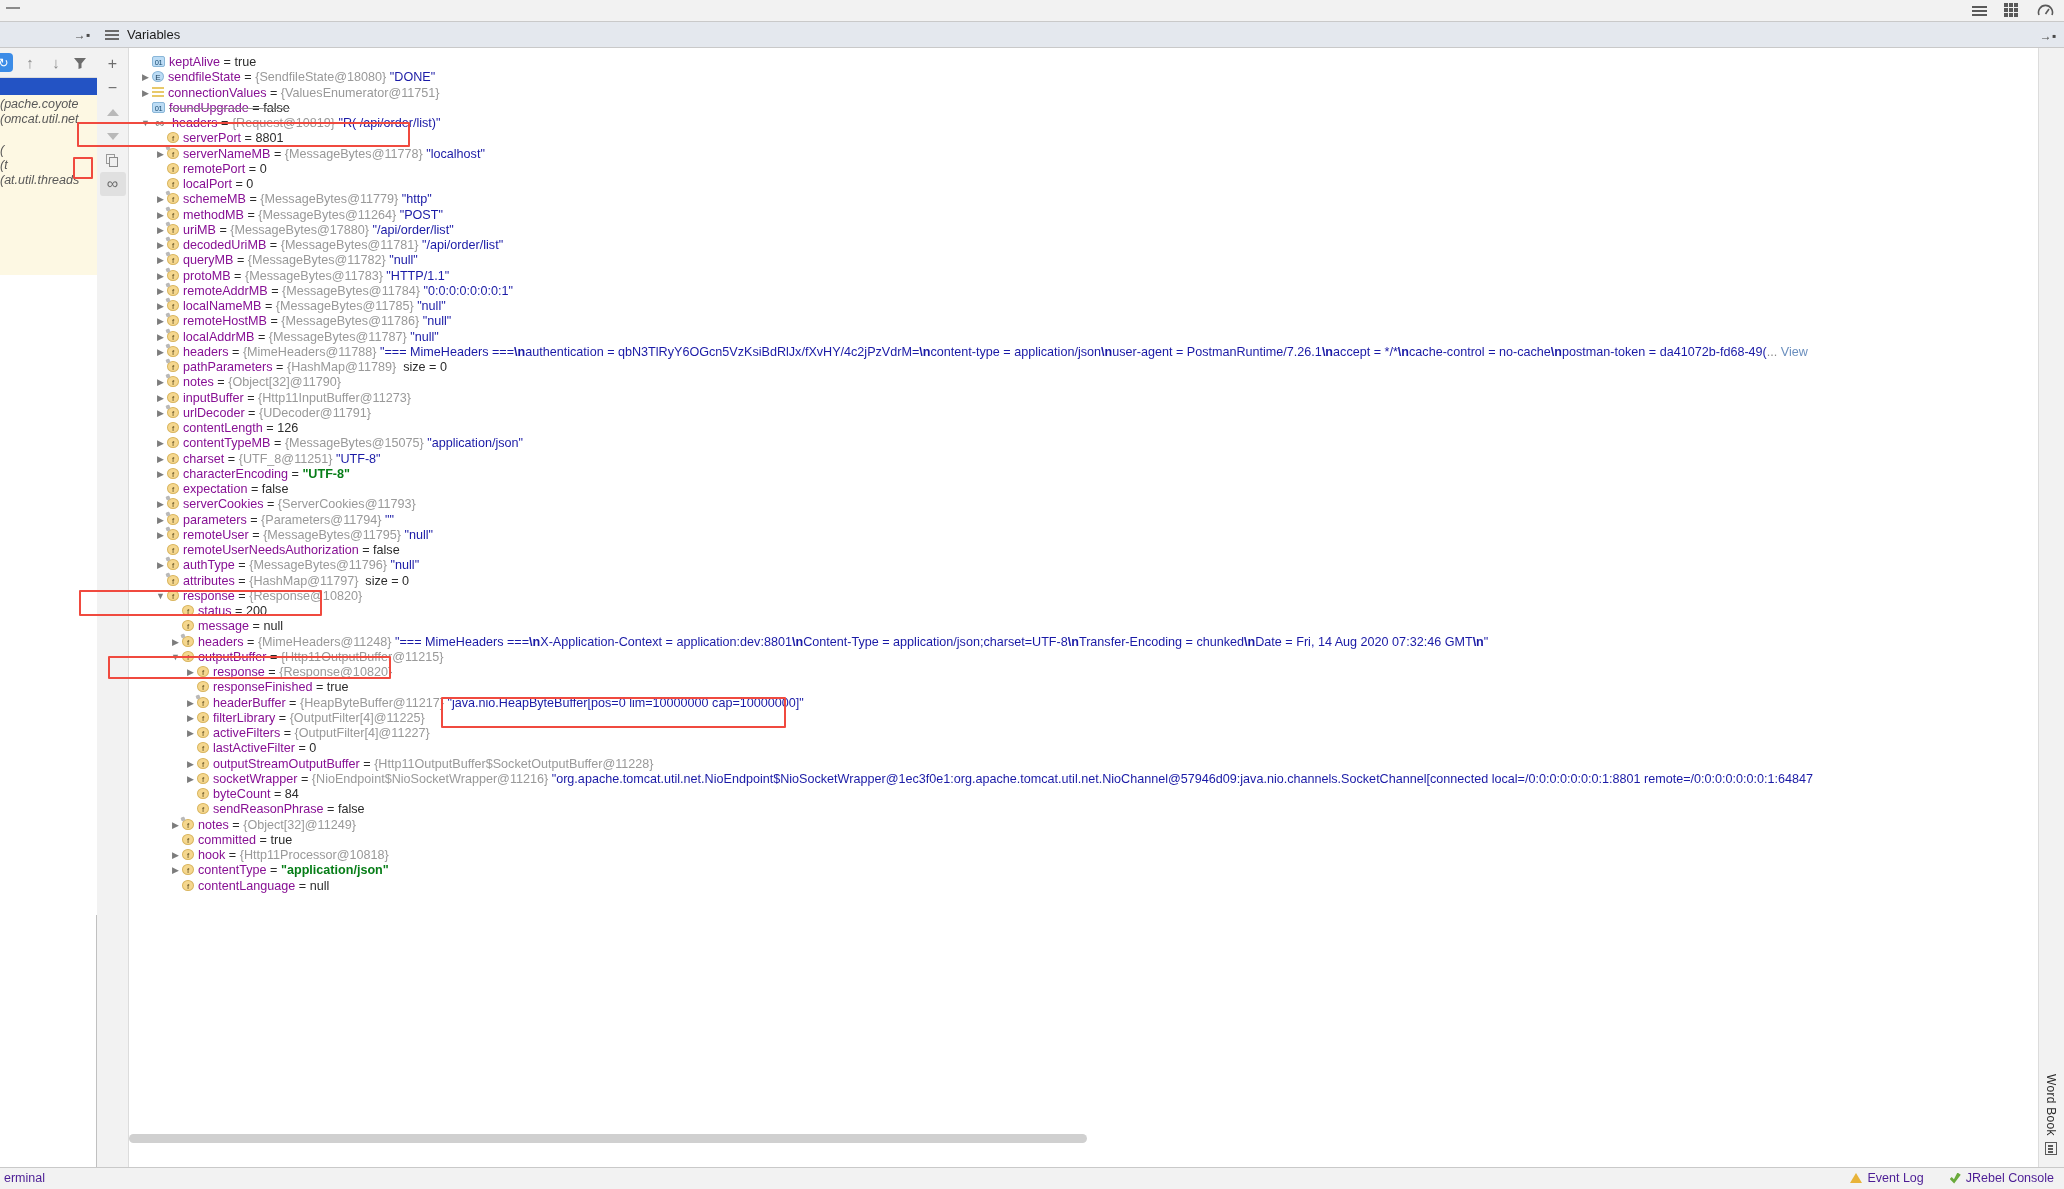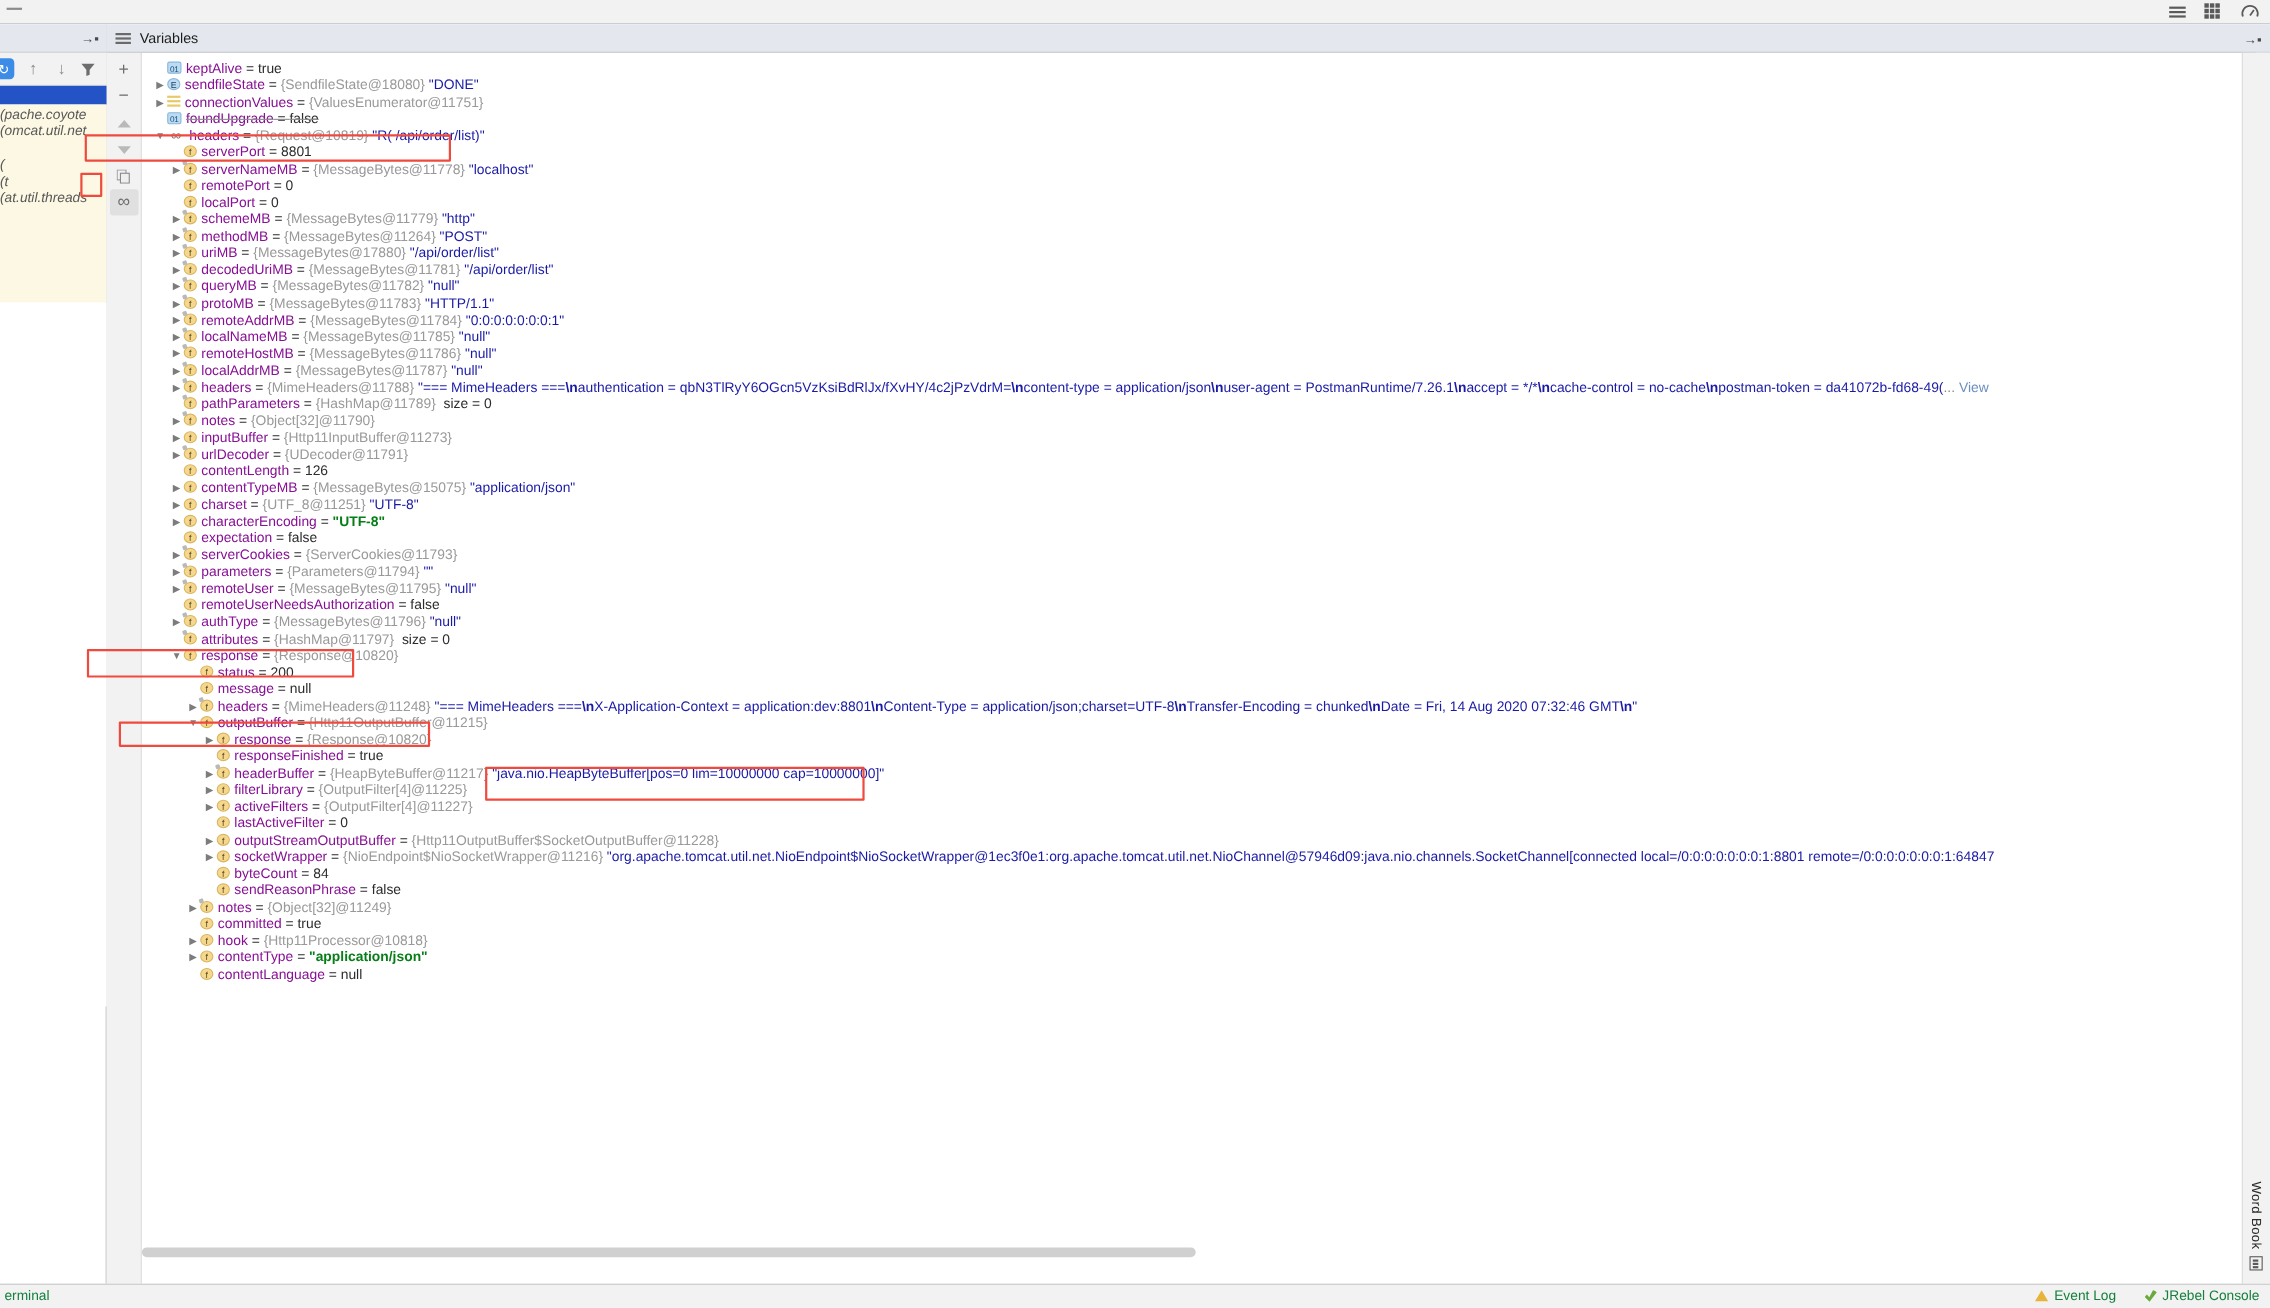--- a/index.html
+++ b/index.html
@@ -237,21 +237,21 @@
   .wb-icon { width: 12px; height: 13px; border: 1.5px solid #5a5a5a; position: relative; }
   .wb-icon::after {
     content: ""; position: absolute; left: 2px; top: 2px; width: 5px; height: 1.5px;
     background: #5a5a5a; box-shadow: 0 3px 0 #5a5a5a, 0 6px 0 #5a5a5a;
   }
 
   
   .statusbar {
     position: absolute; left: 0; bottom: 0; width: 2064px; height: 22px;
     background: #f2f2f2; border-top: 1px solid #c9c9c9;
-    font-size: 12.5px; color: #15803d;
+    font-size: 12.5px; color: #4c1d95;
   }
   .statusbar .right {
     position: absolute; right: 10px; top: 3px; display: flex; gap: 26px; align-items: center;
   }
   .sb-item { display: flex; gap: 5px; align-items: center; cursor: pointer; }
   .warnicon {
     width: 0; height: 0; border-left: 6px solid transparent;
     border-right: 6px solid transparent; border-bottom: 10px solid #e8b339;
   }
   .jricon {

